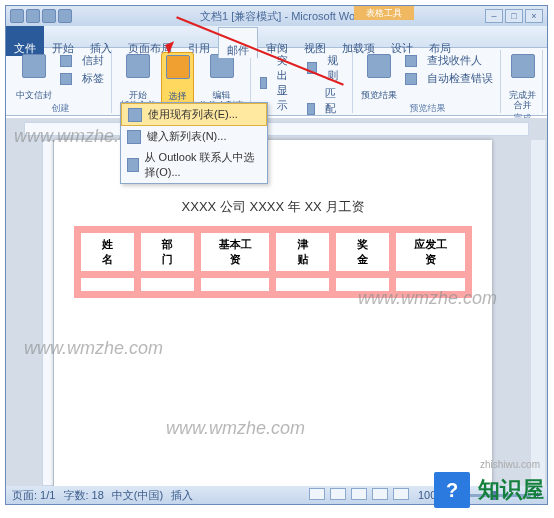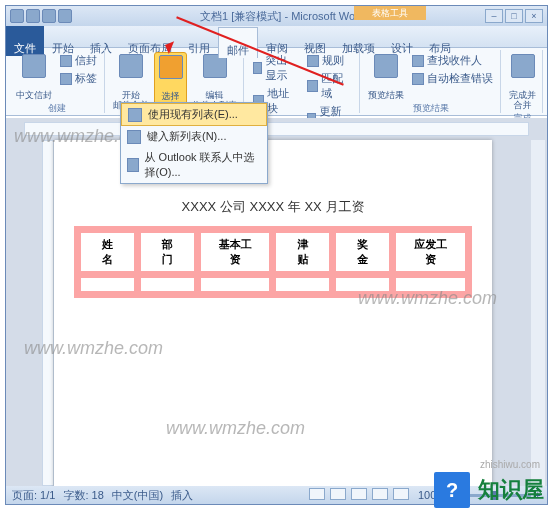--- a/index.html
+++ b/index.html
@@ -4,36 +4,36 @@
 <style>
 *{box-sizing:border-box;margin:0;padding:0;font-family:"Microsoft YaHei",SimSun,Arial,sans-serif;font-size:11px}
 body{width:554px;height:518px;background:#fff;position:relative;overflow:hidden}
 .window{width:543px;height:500px;border:1px solid #6b8ab8;background:#fff;position:absolute;left:5px;top:5px}
 .titlebar{height:20px;background:linear-gradient(#dce7f5,#c4d6ec);display:flex;align-items:center;padding:0 4px;font-size:11px;color:#3a5a8a}
 .qat{display:flex;gap:2px;margin-right:8px}
 .qat span{width:14px;height:14px;background:#8aa8cc;border:1px solid #6b8ab8;border-radius:2px}
 .titletext{flex:1;text-align:center;color:#4a6a9a}
 .winbtns{display:flex;gap:2px}
 .winbtns span{width:18px;height:14px;border:1px solid #8aa8cc;background:#dce7f5;text-align:center;line-height:12px;color:#4a6a9a;font-size:9px}
-.ctxtab{position:absolute;left:348px;top:0;width:72px;height:14px;background:#f0b860;color:#fff;font-size:9px;text-align:center;line-height:14px}
+.ctxtab{position:absolute;left:348px;top:0;width:60px;height:14px;background:#f0b860;color:#fff;font-size:9px;text-align:center;line-height:14px}
 .tabs{height:22px;background:linear-gradient(#e8f0fa,#d4e2f2);display:flex;border-bottom:1px solid #a8bdd8}
 .tab{padding:15px 8px;color:#3a5a8a;font-size:11px;cursor:pointer}
 .tab.file{background:#2a5a9a;color:#fff}
 .tab.active{background:#f5f9fd;border:1px solid #a8bdd8;border-bottom:none;position:relative;top:1px}
 .ribbon{height:68px;background:#f5f9fd;border-bottom:1px solid #a8bdd8;display:flex;padding:2px 4px;gap:2px}
 .group{border-right:1px solid #c8d6e8;padding:2px 4px;display:flex;flex-direction:column;align-items:center;justify-content:space-between}
 .group-label{font-size:9px;color:#5a7aaa;margin-top:auto}
 .group-body{display:flex;gap:3px;align-items:flex-start}
 .bigbtn{display:flex;flex-direction:column;align-items:center;gap:12px;padding:2px;cursor:pointer}
 .bigbtn .ico{width:24px;height:24px;background:#8aa8cc;border:1px solid #6b8ab8;border-radius:2px}
 .bigbtn .lbl{font-size:9px;color:#3a5a8a;text-align:center;line-height:10px}
 .bigbtn.hl{background:#ffd860;border:1px solid #e0a020;border-radius:3px}
 .bigbtn.hl .ico{background:#f0a030}
 .smallrow{display:flex;flex-direction:column;gap:1px}
-.smallbtn{display:flex;align-items:center;gap:3px;padding:1px 3px;font-size:9px;color:#3a5a8a;cursor:pointer}
+.smallbtn{display:flex;align-items:center;gap:10px;padding:1px 3px;font-size:9px;color:#3a5a8a;cursor:pointer}
 .smallbtn .sico{width:12px;height:12px;background:#8aa8cc;border:1px solid #6b8ab8}
 .dropdown{position:absolute;left:120px;top:102px;width:148px;background:#f5f9fd;border:1px solid #8aa8cc;box-shadow:2px 2px 4px rgba(0,0,0,.2);z-index:10}
 .dditem{display:flex;align-items:center;gap:6px;padding:3px 6px;font-size:11px;color:#333;cursor:pointer}
 .dditem .ddico{width:14px;height:14px;background:#8aa8cc;border:1px solid #6b8ab8}
 .dditem.sel{background:#ffe8a0;border:1px solid #e0b040}
 .arrow-line{position:absolute;left:170px;top:50px;width:180px;height:2px;background:#e02020;transform:rotate(22deg);z-index:9}
 .arrow-head{position:absolute;left:158px;top:38px;width:0;height:0;border:7px solid transparent;border-right-color:#e02020;transform:rotate(22deg);z-index:9}
 .doc-area{position:absolute;left:0;top:112px;right:0;bottom:18px;background:#d4dce8;overflow:hidden}
 .page{position:absolute;left:48px;top:22px;width:438px;height:490px;background:#fff;box-shadow:0 0 4px rgba(0,0,0,.3)}
 .page-header{text-align:center;margin-top:58px;font-size:13px;color:#333}

